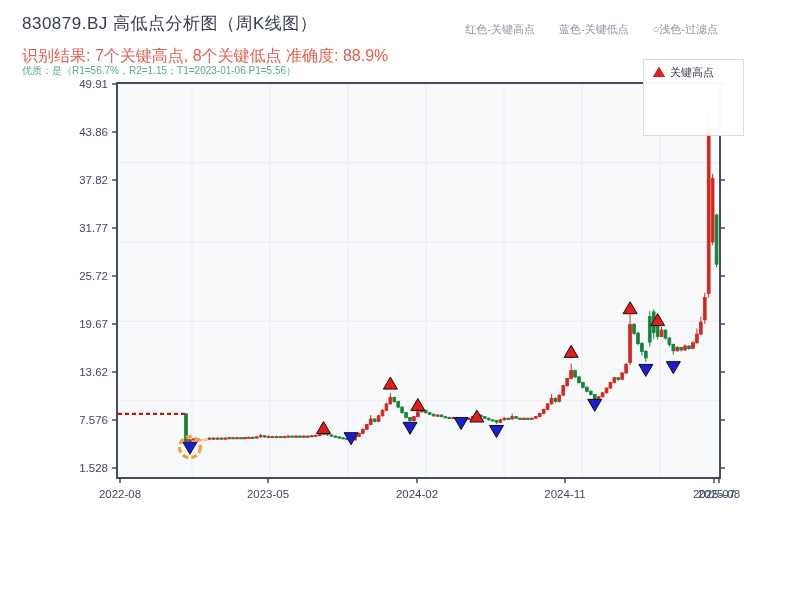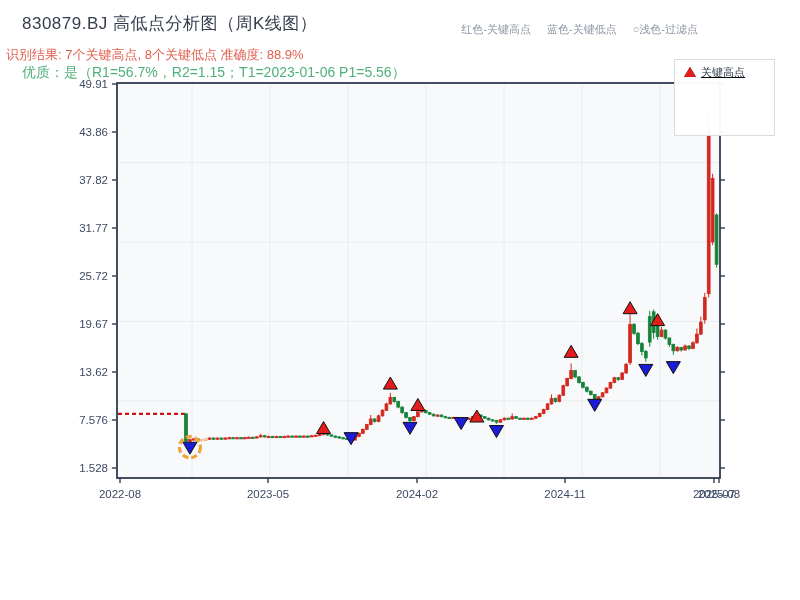--- a/index.html
+++ b/index.html
@@ -1,24 +1,24 @@
 <!DOCTYPE html>
 <html><head>
 <meta charset="utf-8">
 <style>
   html,body{margin:0;padding:0;background:#ffffff;}
   #stage{position:relative;width:776px;height:600px;background:#ffffff;overflow:hidden;
          font-family:"Liberation Sans","DejaVu Sans",sans-serif;text-align:center;}
   .title{position:absolute;left:22px;top:12px;font-size:17px;color:#353d4d;letter-spacing:.5px;}
-  .result-line{position:absolute;left:6px;top:46px;font-size:13px;color:#e0604f;}
-  .quality-line{position:absolute;left:22px;top:64px;font-size:14px;color:#4fb07a;}
-  .hint-row{position:absolute;right:78px;top:22px;display:flex;gap:16px;font-size:11px;color:#8b95a2;}
+  .result-line{position:absolute;left:22px;top:46px;font-size:16px;color:#e0604f;}
+  .quality-line{position:absolute;left:22px;top:64px;font-size:10px;color:#4fb07a;}
+  .hint-row{position:absolute;right:58px;top:22px;display:flex;gap:24px;font-size:11px;color:#8b95a2;}
   #chart-svg{position:absolute;left:0;top:0;}
-  .legend-box{position:absolute;left:674px;top:59px;width:101px;height:77px;background:rgba(255,255,255,.96);
-              border:1px solid #d9dde3;box-sizing:border-box;text-decoration:underline;}
+  .legend-box{position:absolute;left:643px;top:59px;width:101px;height:77px;background:rgba(255,255,255,.96);
+              border:1px solid #d9dde3;box-sizing:border-box;}
   .legend-item{display:flex;align-items:center;height:24px;padding-left:7px;font-size:11px;color:#2c3748;}
   .legend-item .glyph{width:16px;display:flex;justify-content:center;margin-right:3px;}
   .tri-up{width:0;height:0;border-left:6px solid transparent;border-right:6px solid transparent;
           border-bottom:10px solid #e41d1c;filter:drop-shadow(0 0 0.5px #000);}
   .tri-down{width:0;height:0;border-left:6px solid transparent;border-right:6px solid transparent;
             border-top:10px solid #1b1bd8;filter:drop-shadow(0 0 0.5px #000);}
   .tri-light{width:0;height:0;border-left:4px solid transparent;border-right:4px solid transparent;
              border-bottom:7px solid #f3c9c4;filter:drop-shadow(0 0 0.5px #d98a80);}
   .legend-item.muted{color:#b7bec8;}
 </style>

